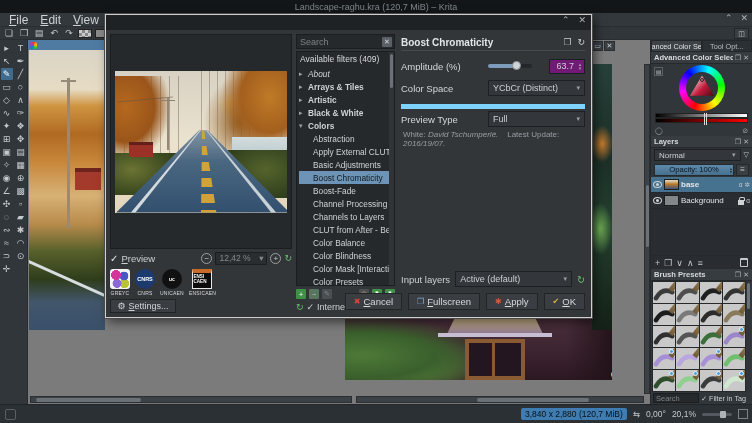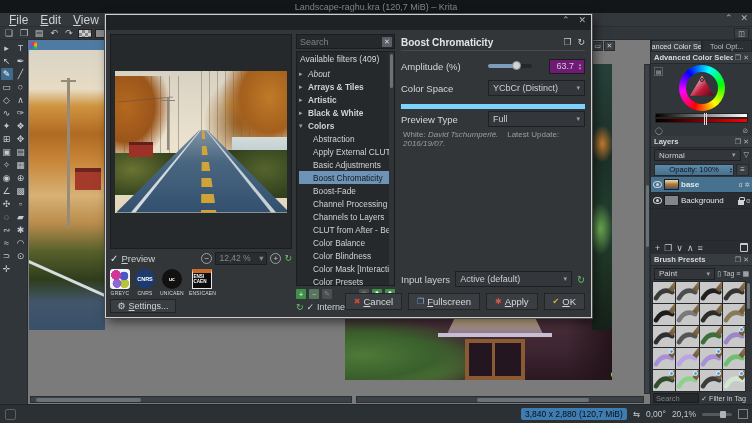--- a/index.html
+++ b/index.html
@@ -634,30 +634,20 @@
         <span>≡</span>
         <span class="sp"></span>
         <span class="i-trash"></span>
       </div>
     </div>
     <div class="dhead">
       <span class="ttl">Brush Presets</span>
       <span class="hbt">❐</span>
       <span class="hbt">✕</span>
     </div>
-    <div id="paint-row">
-      <span class="combo">
-        <span class="cval">Paint</span>
-        <span class="carr">▾</span>
-      </span>
-      <span class="mini">▯</span>
-      <span class="mini">Tag</span>
-      <span class="mini">≡</span>
-      <span class="mini">▦</span>
-    </div>
     <div id="brush-grid">
       <div id="bcells">
           <span class="bcell">
             <svg viewBox="0 0 22 21" xmlns="http://www.w3.org/2000/svg">
               <path d="M3 16 Q 9 5 19 10" fill="none" stroke="#3a3a3a" stroke-width="4.5" stroke-linecap="round"></path>
             </svg>
             <span class="handle"></span>
           </span>
           <span class="bcell">
             <svg viewBox="0 0 22 21" xmlns="http://www.w3.org/2000/svg">

